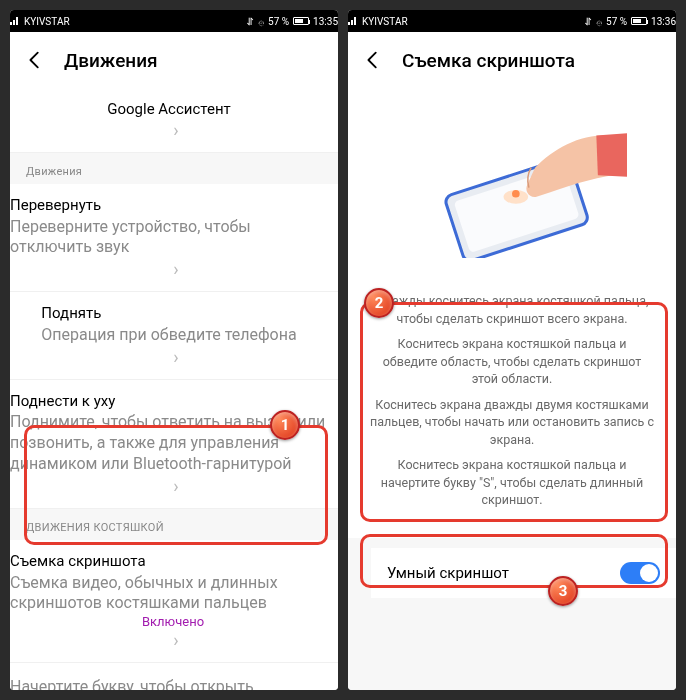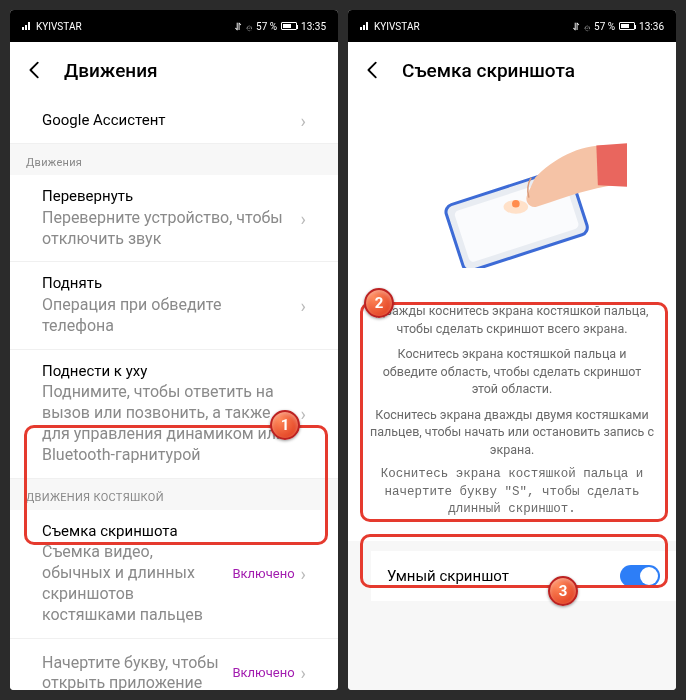--- a/index.html
+++ b/index.html
@@ -9,46 +9,46 @@
     width: 686px; height: 700px;
     display: flex; gap: 10px; padding: 10px;
     position: relative;
   }
   .phone {
     flex: 1; background: #f5f5f5; border-radius: 4px;
     display: flex; flex-direction: column; overflow: hidden;
     position: relative;
   }
   .status-bar {
-    height: 32px; background: #000; color: #fff;
+    height: 22px; background: #000; color: #fff;
     font-size: 10px; display: flex; align-items: center;
-    justify-content: space-between; padding: 0 12px;
+    justify-content: space-between; padding: 0 0;
   }
   .status-left, .status-right { display: flex; align-items: center; gap: 4px; }
   .sig-icon { display:inline-block; width:10px; height:8px; position:relative; }
   .sig-icon::before { content:""; position:absolute; bottom:0; left:0; width:2px; height:3px; background:#fff;}
   .sig-icon::after  { content:""; position:absolute; bottom:0; left:3px; width:2px; height:5px; background:#fff;}
   .sig-icon span { position:absolute; bottom:0; left:6px; width:2px; height:8px; background:#fff;}
   .batt-icon { display:inline-block; width:16px; height:8px; border:1px solid #fff; border-radius:1px; position:relative;}
   .batt-icon::after{content:"";position:absolute;left:1px;top:1px;bottom:1px;width:55%;background:#fff;}
   .batt-icon::before{content:"";position:absolute;right:-2px;top:2px;width:1px;height:4px;background:#fff;}
   .nfc-icon { display:inline-block; transform: rotate(90deg); font-size:10px; }
 
   .titlebar {
     background:#fff; height: 56px; display:flex; align-items:center;
     padding: 0 14px; gap: 18px;
   }
   .back-arrow { width: 22px; height: 22px; display:flex; align-items:center; justify-content:center; cursor:pointer; }
   .title { font-size: 19px; font-weight: 500; color:#000; }
   .content { flex:1; overflow-y:auto; background:#f7f7f7; }
 
   .row {
-    background:#fff; padding: 12px 32px;
+    background:#fff; padding: 12px 0;
     display:flex; align-items:center; justify-content:flex-end;
-    border-bottom: 1px solid #f0f0f0; position:relative;
+    border-bottom: 1px solid #f0f0f0; position:relative;flex-direction:column;
   }
   .row .left { flex:1; padding-right:10px; }
   .row-title { font-size: 15px; color:#000; line-height:1.25; }
   .row-sub { font-size: 16px; color:#8a8a8a; line-height:1.3; margin-top:2px; }
   .chevron { color:#bbb; font-size:18px; margin-left:4px; }
   .value { font-size:13px; color:#a21caf; margin-right:2px; }
 
   .section-hdr {
     font-size: 11px; color:#888; padding: 12px 16px 6px;
     letter-spacing: 0.3px; background:#f7f7f7;
@@ -63,21 +63,21 @@
     overflow:hidden;
   }
   .hand-svg { width: 230px; height: 150px; }
 
   .desc-block {
     background:#fff; padding: 14px 22px 18px;
     font-size: 12.5px; color:#6a6a6a; text-align:center;
     line-height: 1.4;
   }
   .desc-block p { margin-bottom: 8px; }
-  .desc-block p:last-child{margin-bottom:4px;font-family:Liberation Mono, monospace;}
+  .desc-block p:last-child{margin-bottom:11px;}
 
   .toggle-row {
     background:#fff; padding: 14px 16px; margin-top:10px;
     display:flex; align-items:center; justify-content:space-between;margin-left:23px;
   }
   .toggle-label { font-size:15px; color:#000; }
   .switch { width:40px; height:22px; background:#2d7ef7; border-radius:11px; position:relative; cursor:pointer;}
   .switch::after{content:"";position:absolute;right:2px;top:2px;width:18px;height:18px;background:#fff;border-radius:50%;}
 
   

